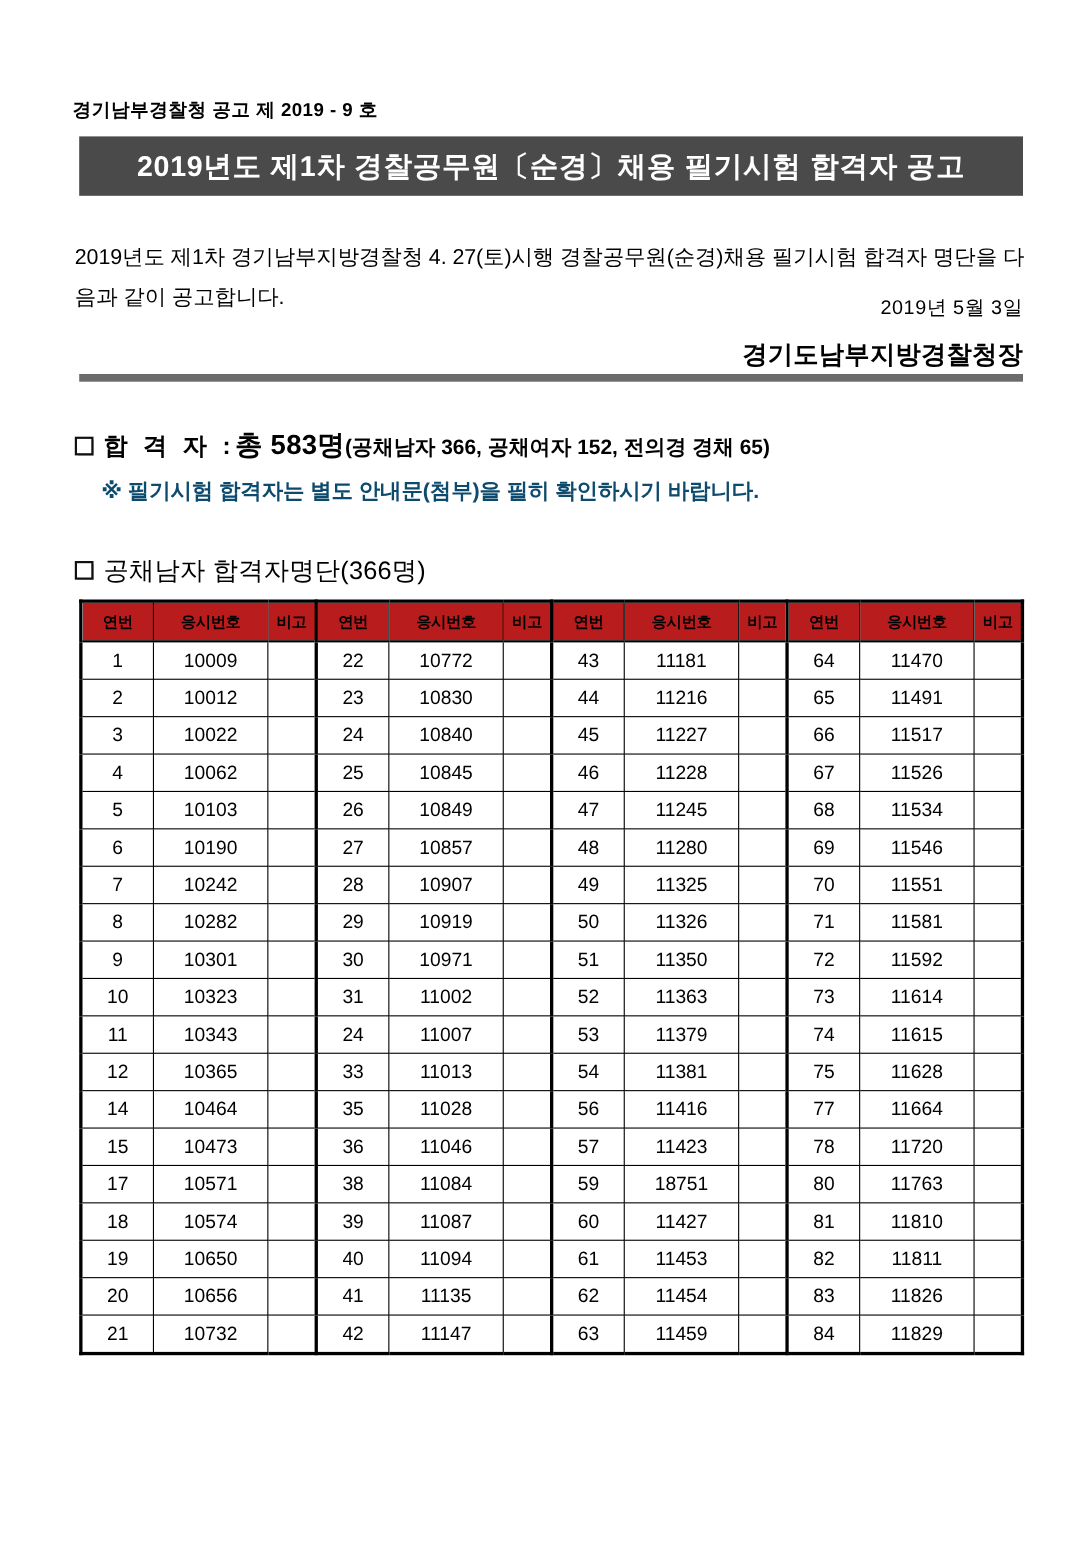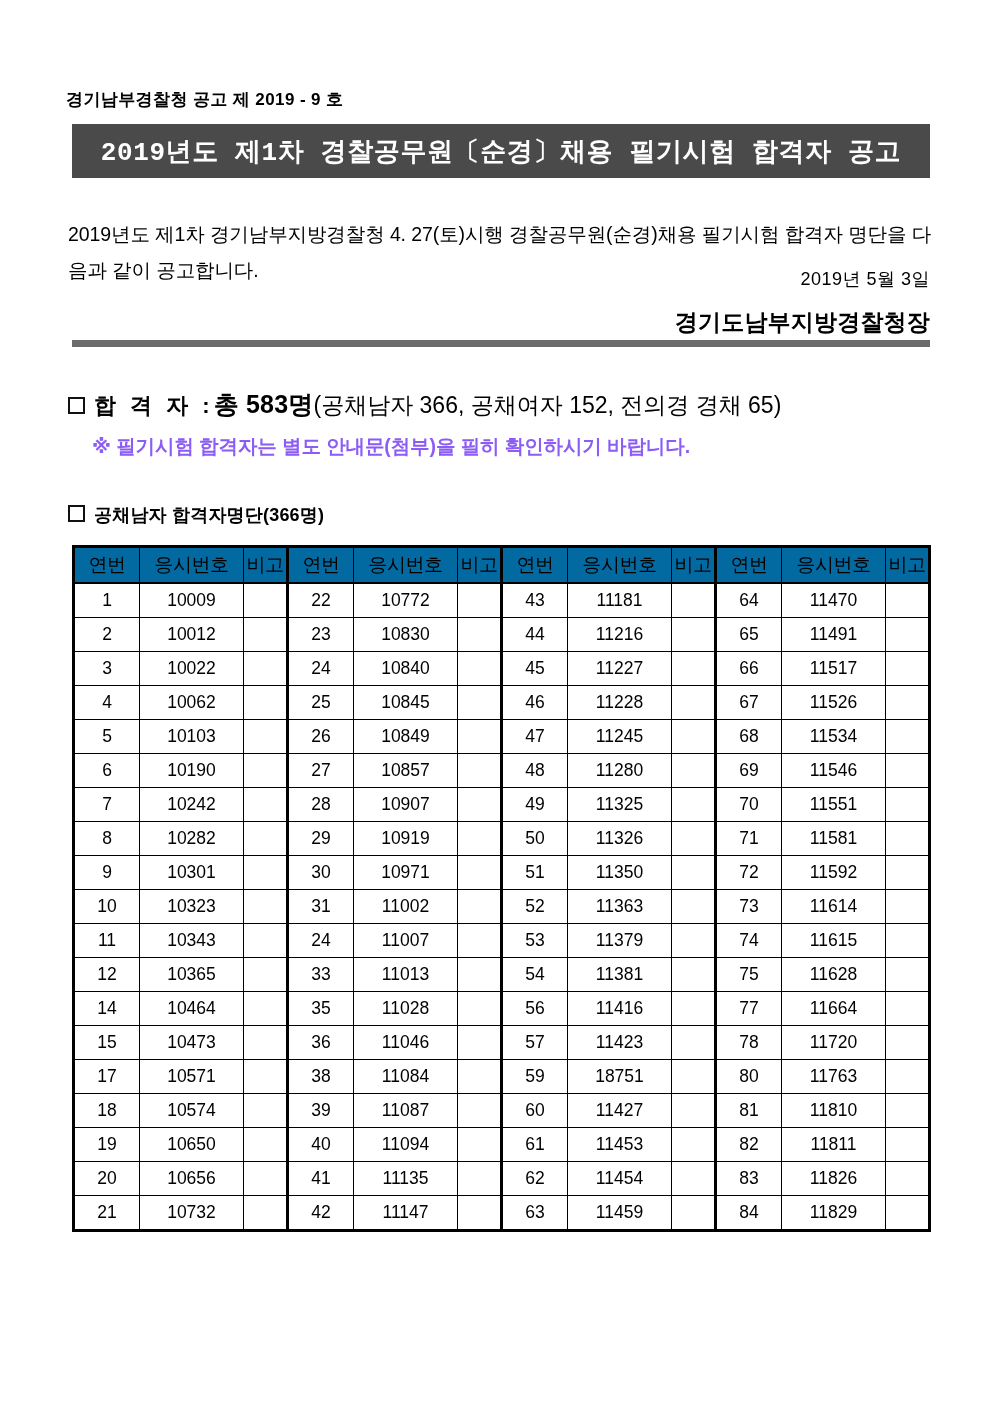--- a/index.html
+++ b/index.html
@@ -37,21 +37,20 @@
   .title-banner {
     position: absolute;
     left: 72px;
     top: 124px;
     width: 858px;
     height: 54px;
     background: #4a4a4a;
     display: flex;
     align-items: center;
     justify-content: center;
-    font-family: Liberation Mono, monospace;
   }
   .title-banner-text {
     color: #ffffff;
     font-size: 26px;
     font-weight: bold;
     letter-spacing: 0.6px;
     white-space: nowrap;
   }
 
   
@@ -130,42 +129,42 @@
     left: 68px;
     top: 388px;
     font-size: 22px;
     font-weight: bold;
     white-space: nowrap;
     letter-spacing: 0.2px;
   }
   .summary-label { letter-spacing: 4px; }
   .summary-total { font-size: 25px; }
   .summary-detail {
-    font-size: 23px;
-    font-weight: normal;
+    font-size: 19px;
+    font-weight: bold;
     letter-spacing: 0;
   }
   .notice-line {
     position: absolute;
     left: 92px;
     top: 433px;
     font-size: 19.5px;
     font-weight: bold;
-    color: #8b5cf6;
+    color: #0c4a6e;
     white-space: nowrap;
     letter-spacing: -0.1px;
   }
 
   
   .section-heading {
     position: absolute;
     left: 68px;
     top: 503px;
-    font-size: 18px;
-    font-weight: bold;
+    font-size: 23px;
+    font-weight: normal;
     white-space: nowrap;
     letter-spacing: 0.2px;
   }
 
   
   .table-wrap {
     position: absolute;
     left: 72px;
     top: 545px;
     width: 858px;
@@ -180,23 +179,23 @@
   table.roster td {
     border: 1px solid #000000;
     text-align: center;
     padding: 0;
     height: 33px;
     line-height: 33px;
     overflow: hidden;
     white-space: nowrap;
   }
   table.roster th {
-    background: #0369a1;
-    font-weight: normal;
-    font-size: 19px;
+    background: #b91c1c;
+    font-weight: bold;
+    font-size: 14px;
     height: 34px;
     line-height: 34px;
     letter-spacing: -0.4px;
   }
   table.roster td { background: #ffffff; }
   
   col.c-seq  { width: 66px; }
   col.c-exam { width: 104px; }
   col.c-note { width: 44px; }
   

